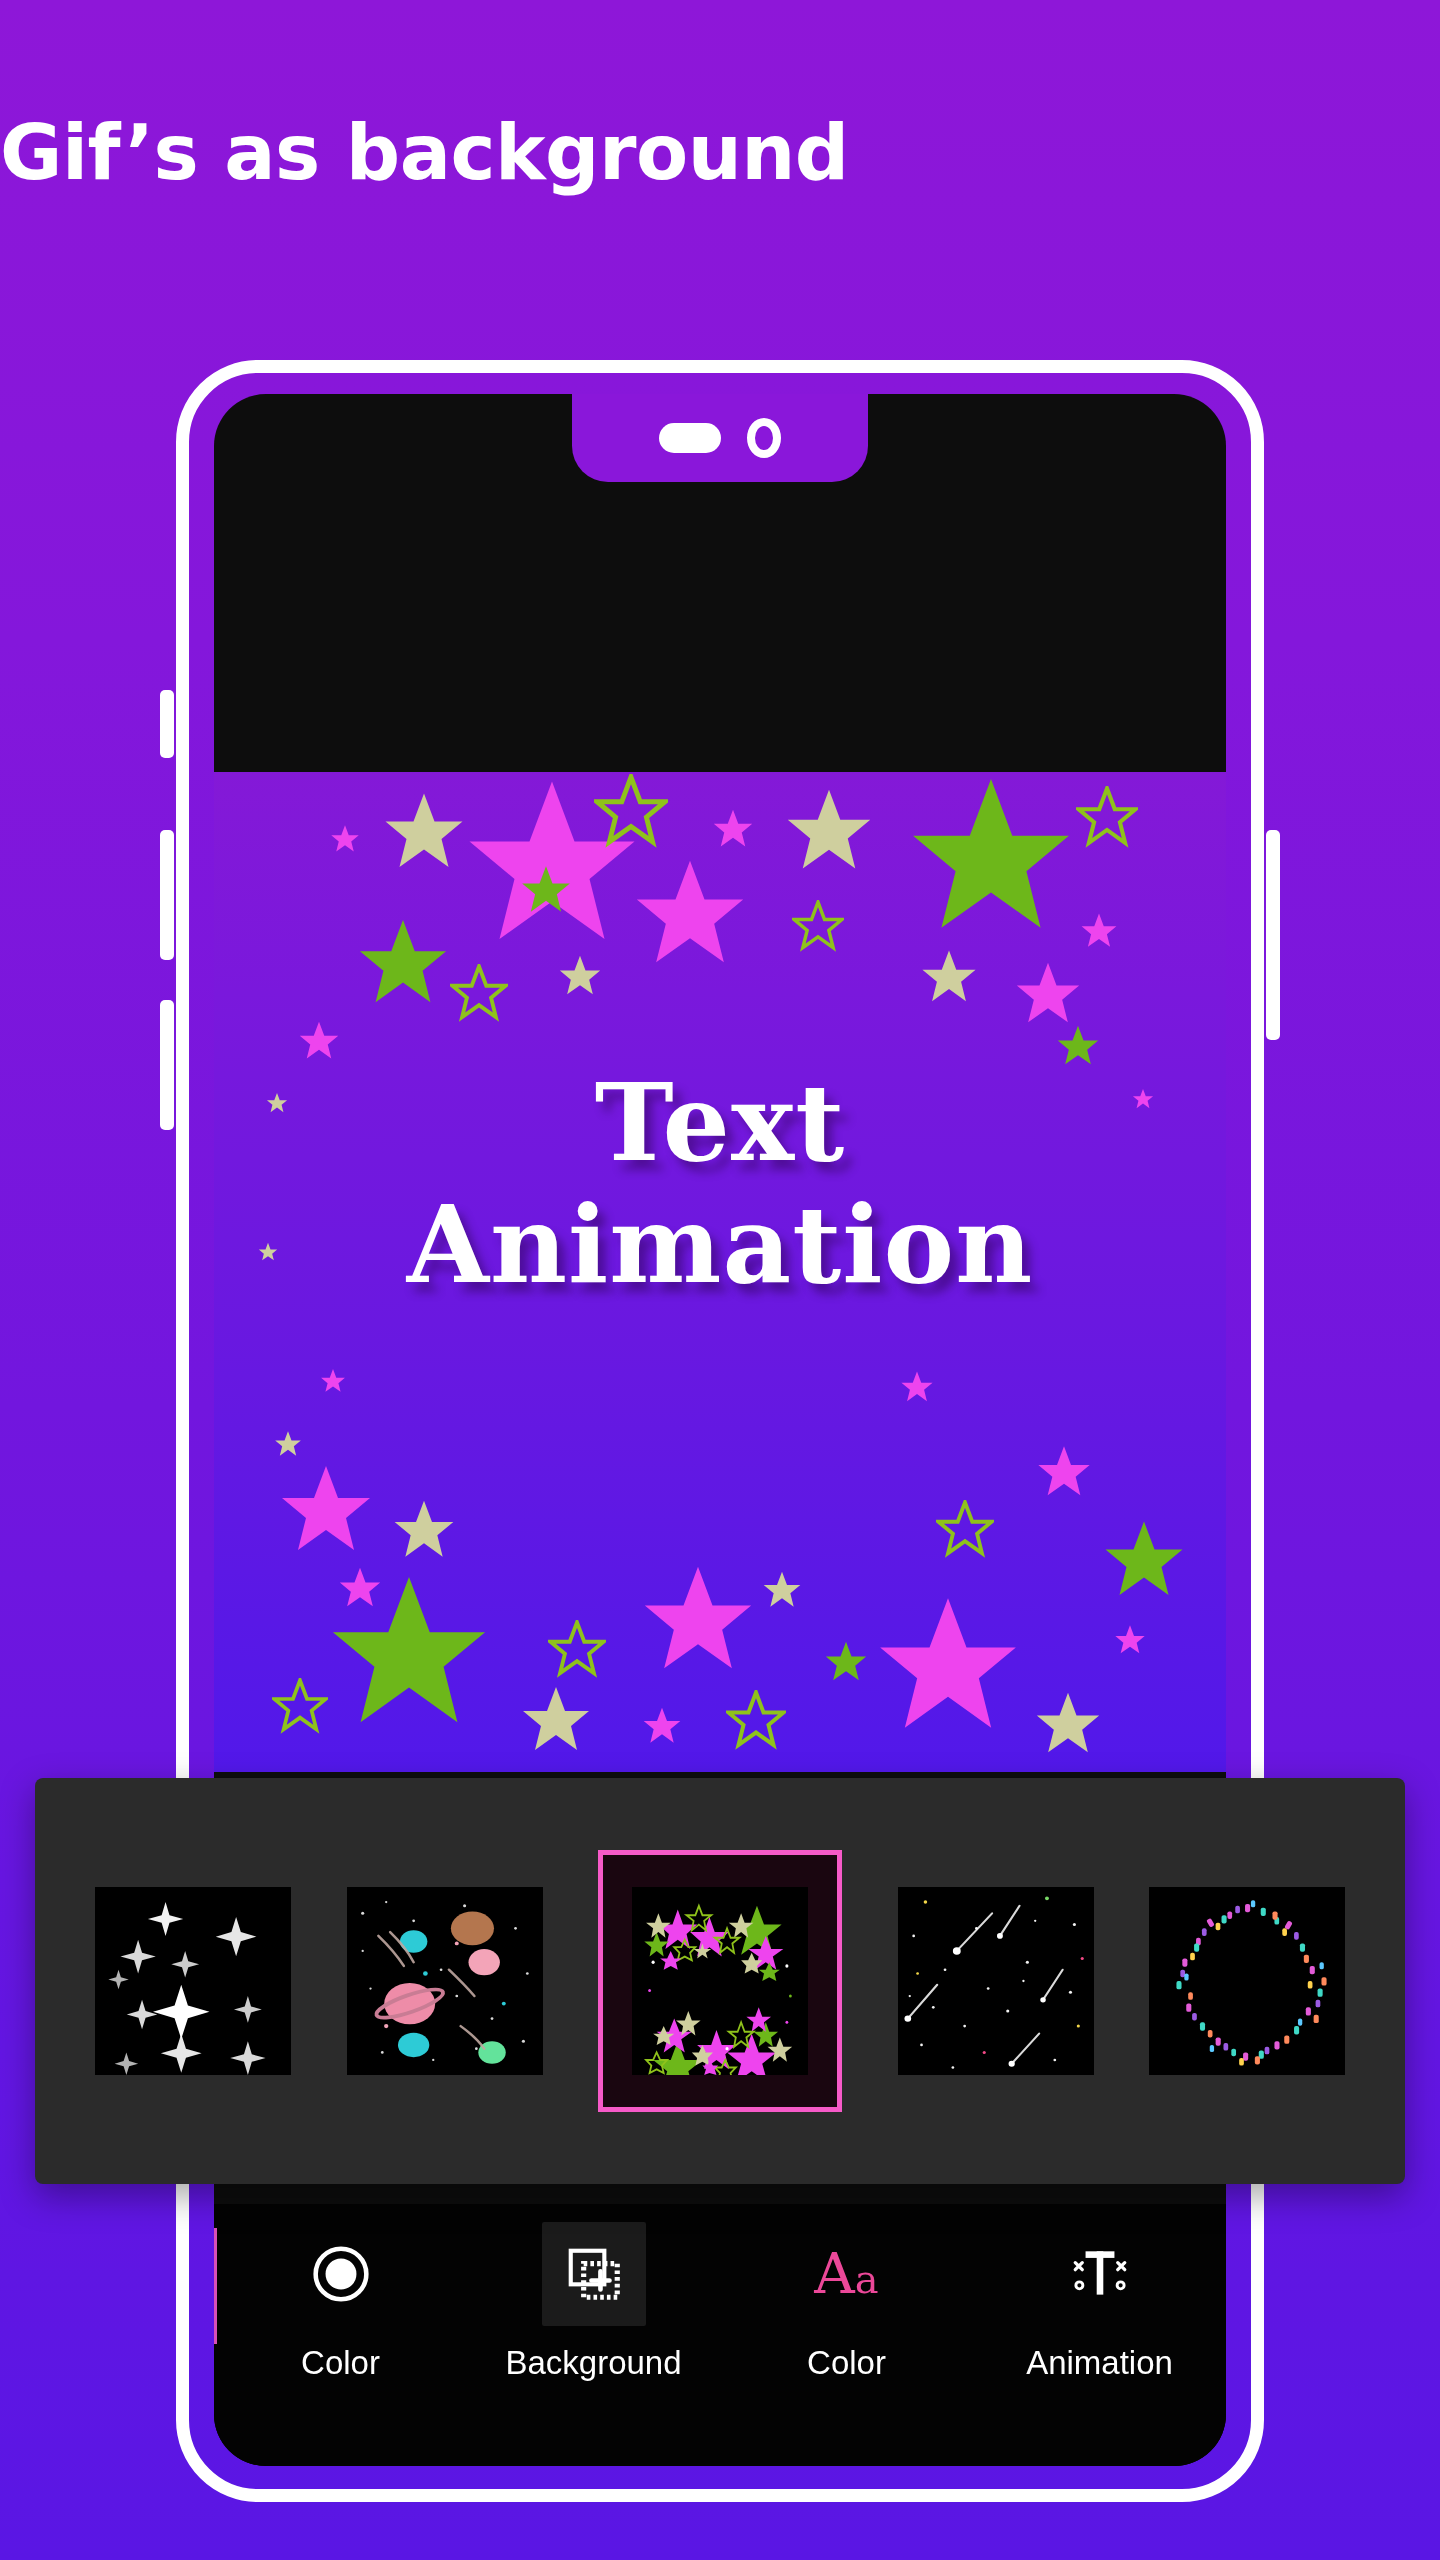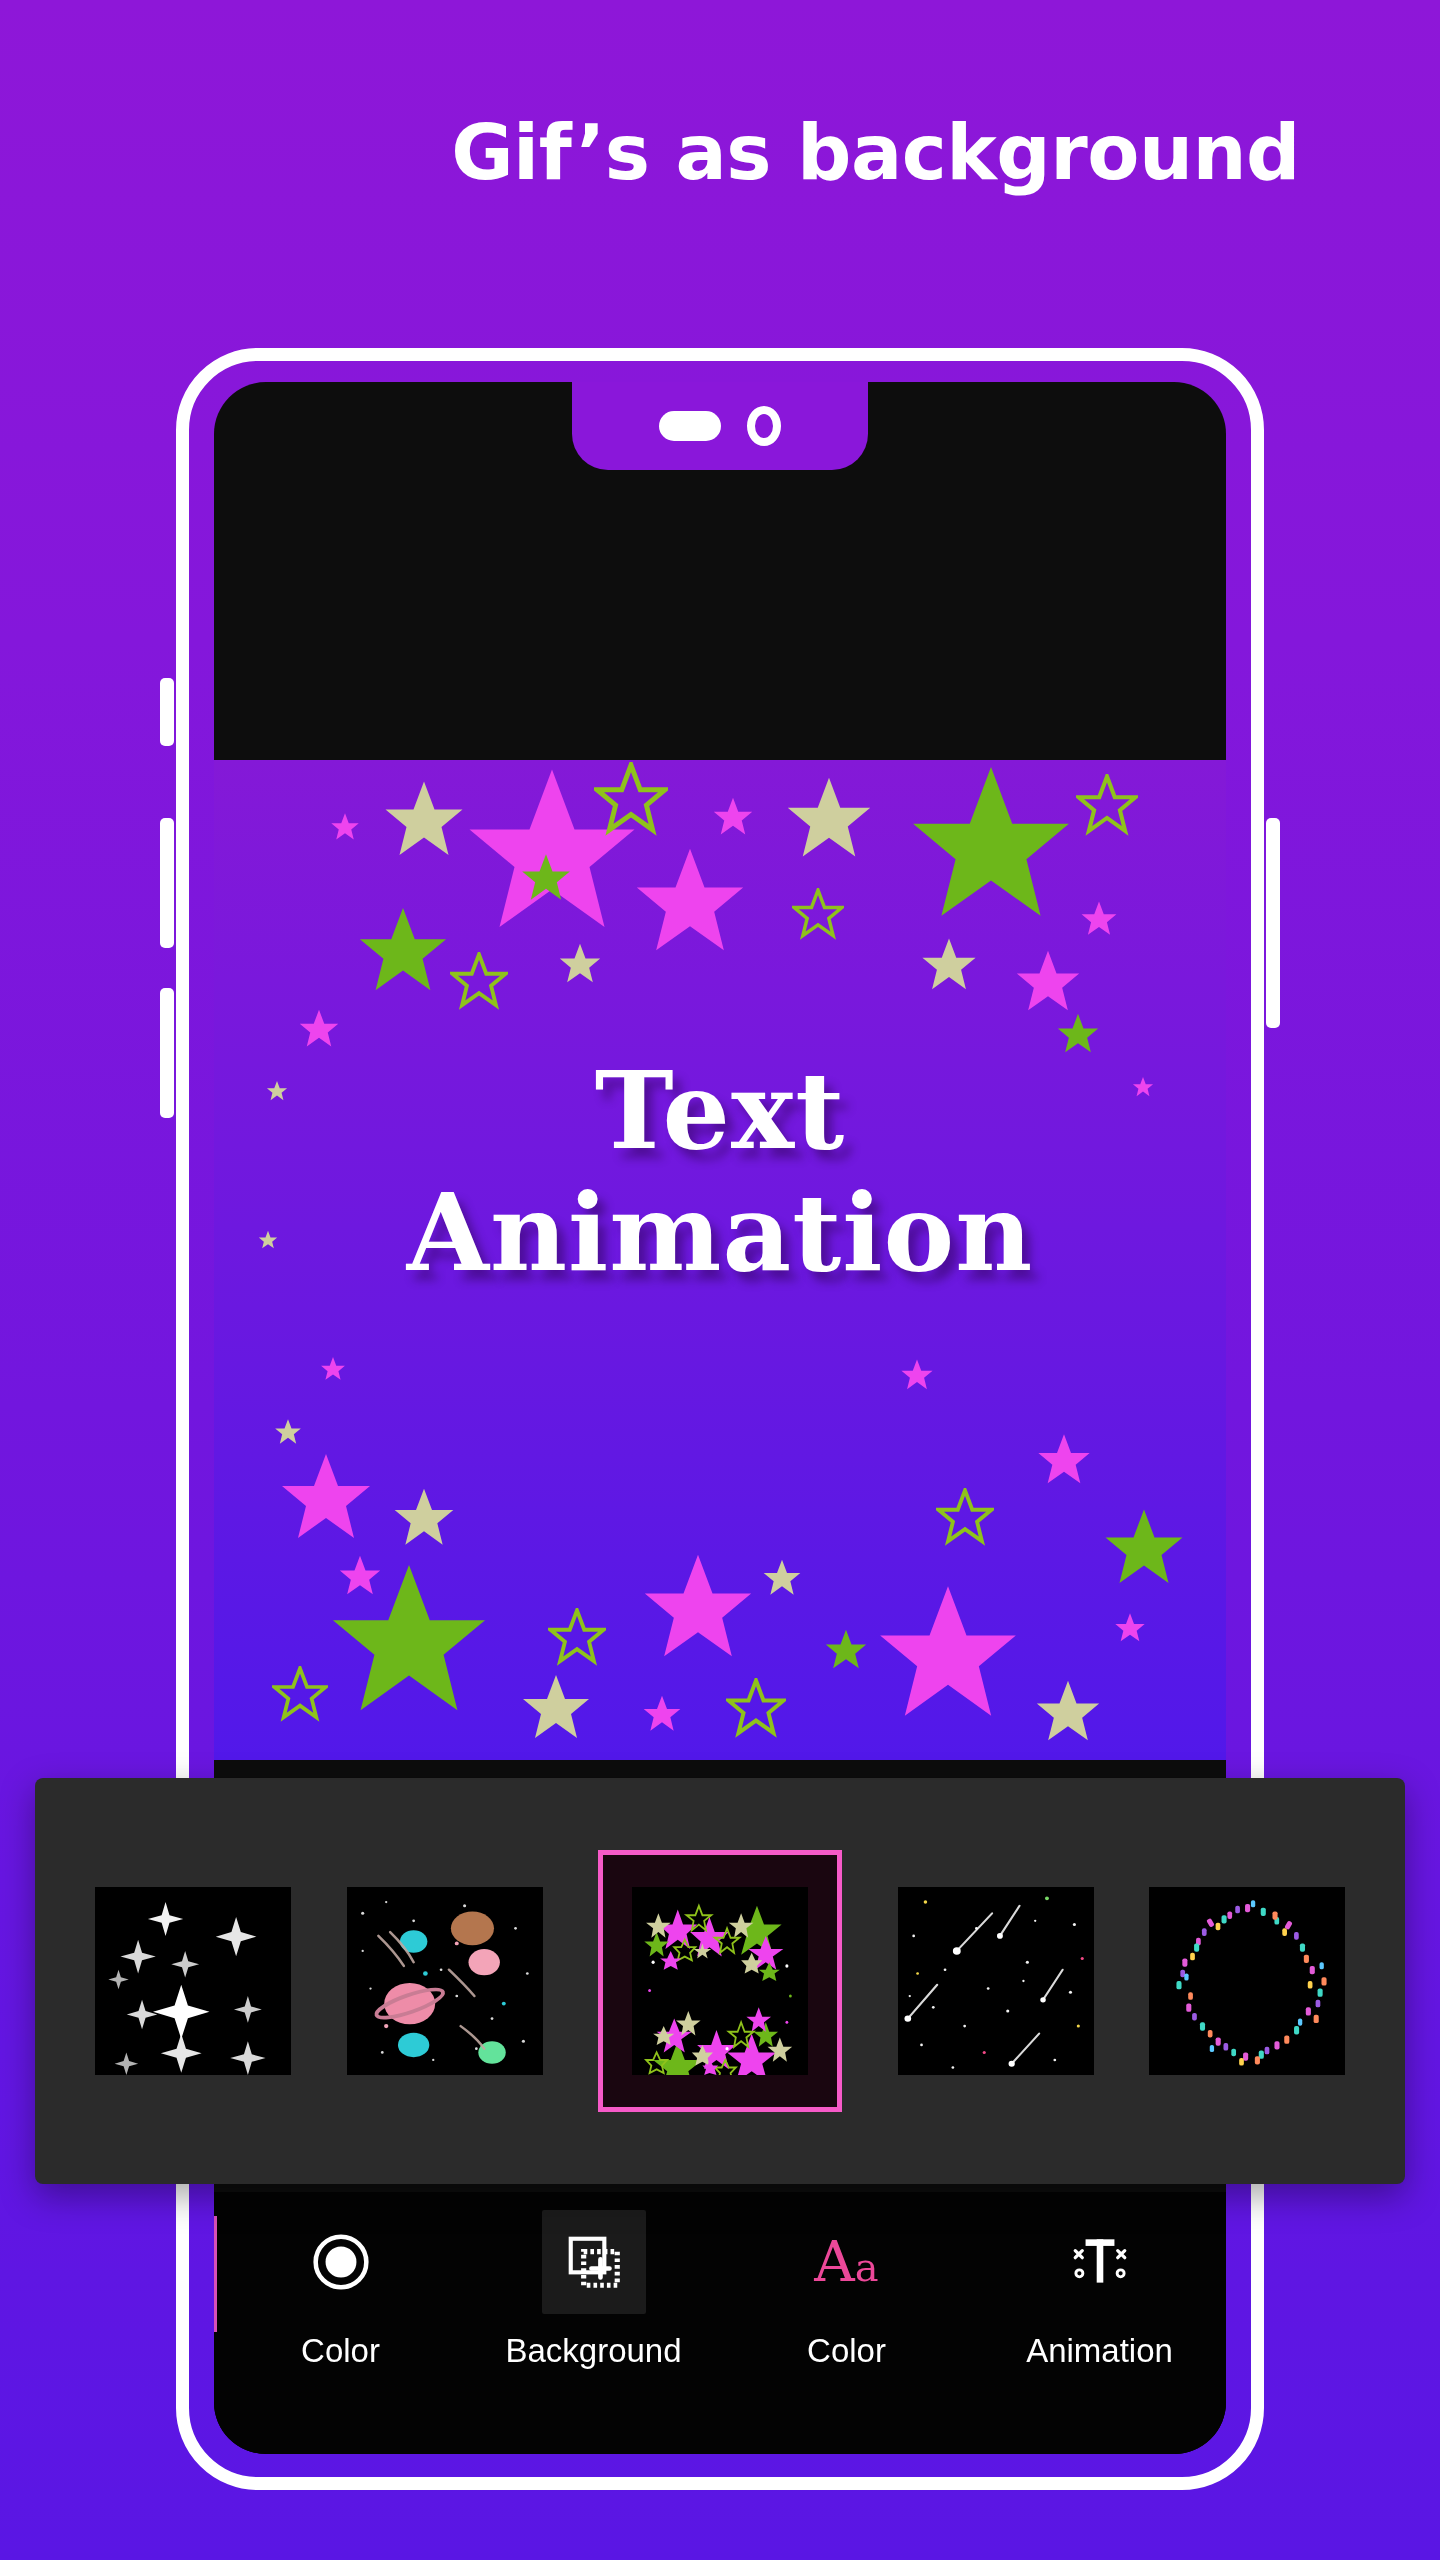--- a/index.html
+++ b/index.html
@@ -15,33 +15,33 @@
     background: linear-gradient(180deg, #8E17D8 0%, #8417DB 25%, #7216DE 55%, #6316E2 80%, #5A16E4 100%);
     position: relative;
   }
 
   
   .headline {
     position: absolute;
     top: 108px;
     left: 0;
     width: 1300px;
-    text-align: right;
+    text-align: left;
     color: #FFFFFF;
     font-size: 76px;
     font-weight: bold;
     letter-spacing: -0.5px;
     font-family: "DejaVu Sans", sans-serif;
   }
 
   
   .phone-wrap {
     position: absolute;
     left: 176px;
-    top: 348px;
+    top: 360px;
     width: 1088px;
     height: 2142px;
   }
 
   .phone-frame {
     position: absolute;
     inset: 0;
     border: 13px solid #FFFFFF;
     border-radius: 82px;
     background: transparent;

